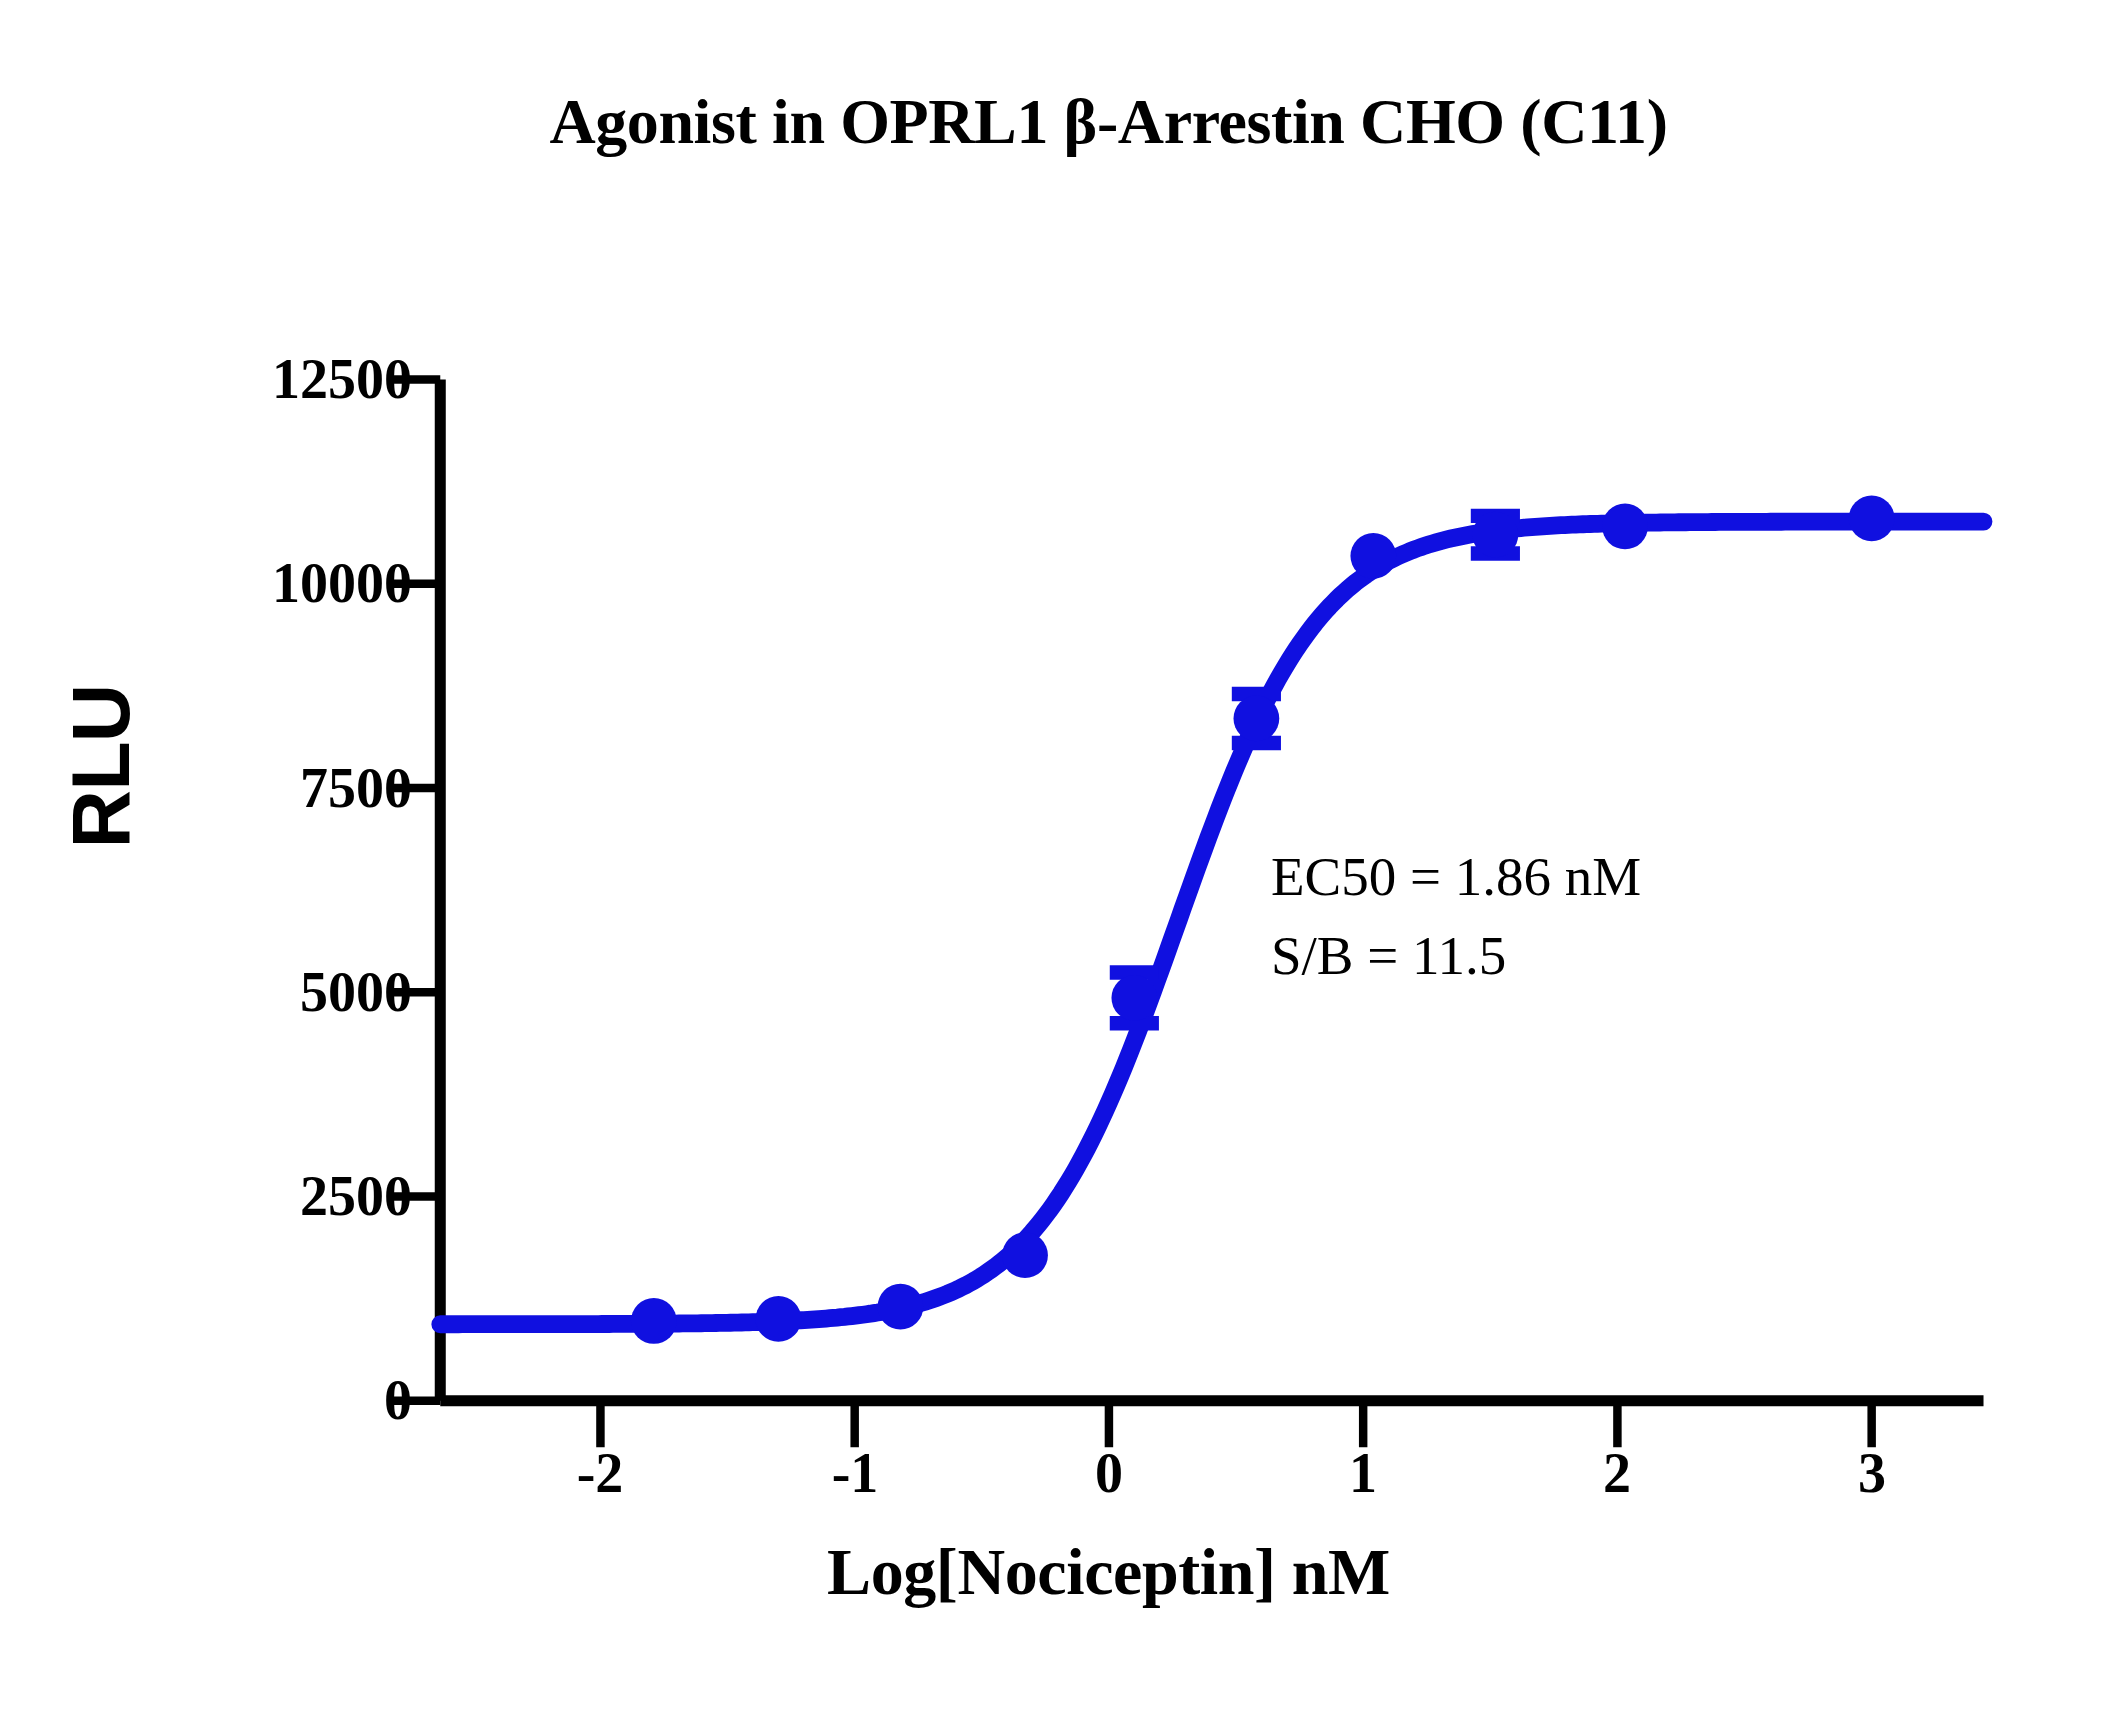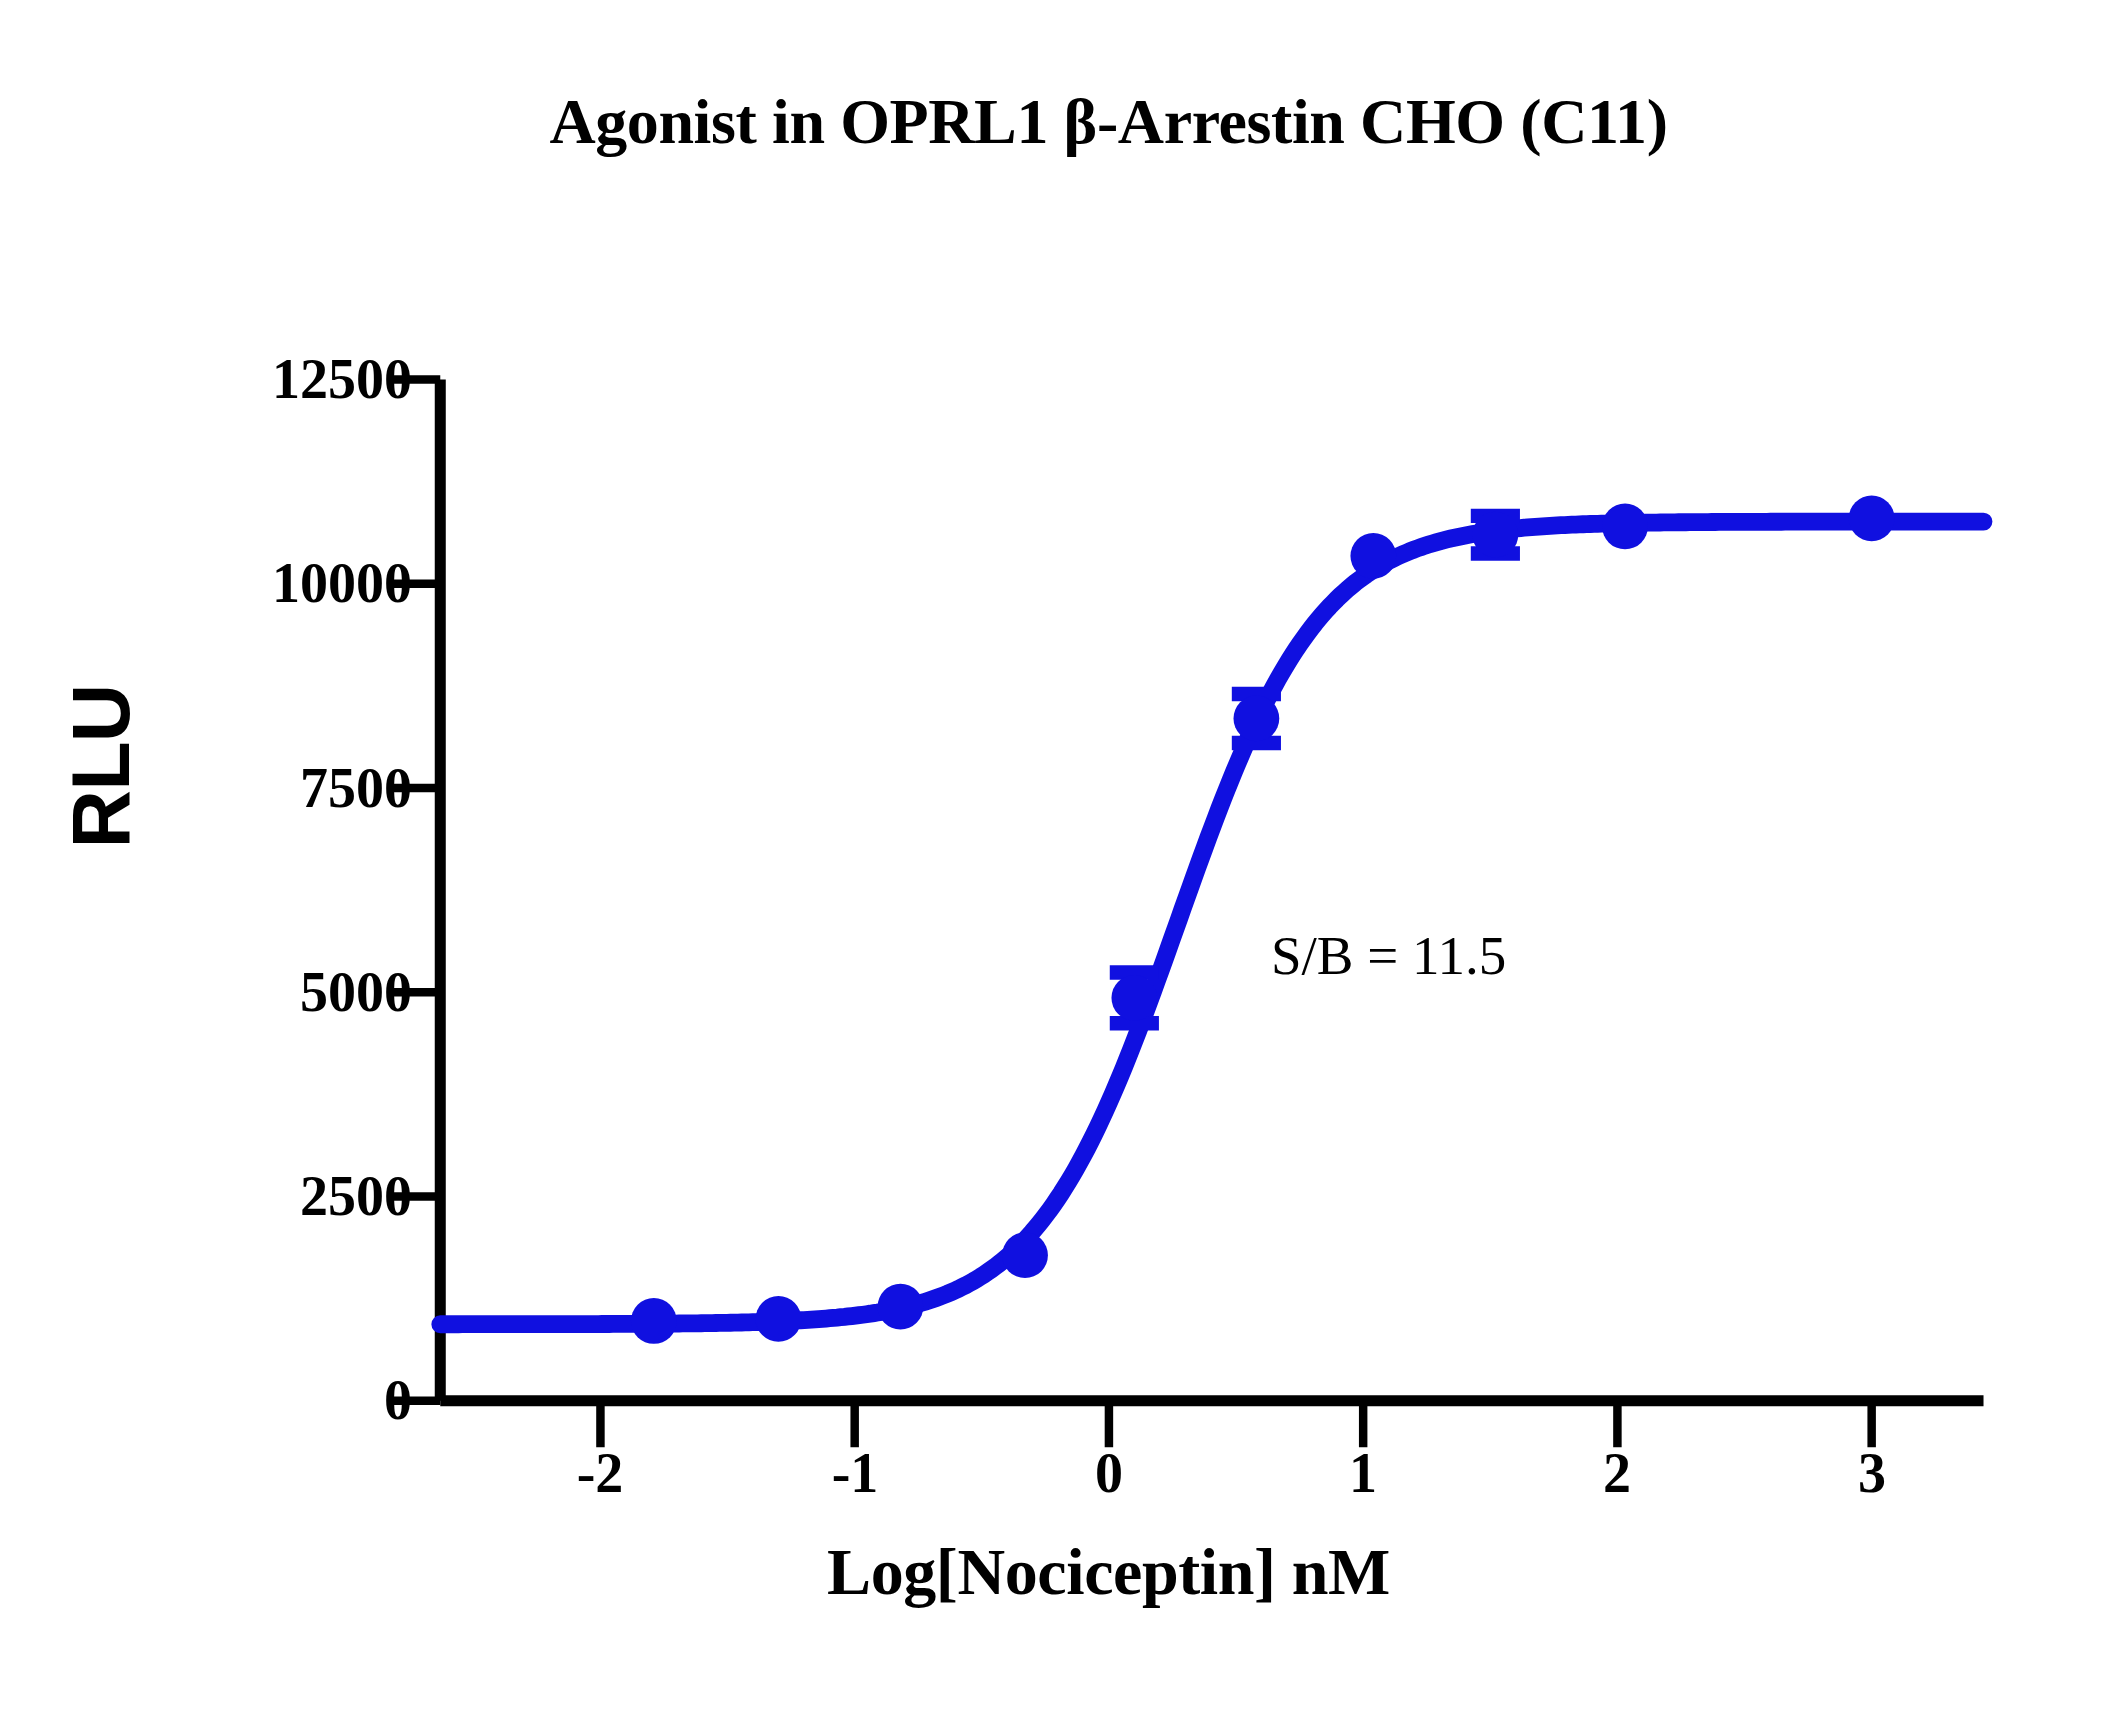--- a/index.html
+++ b/index.html
@@ -85,20 +85,21 @@
 
 <div id="fig">
 
   <div class="title">
     <span class="title-l2">Agonist in OPRL1 β-Arrestin CHO (C11)</span>
   </div>
 
   <div class="ylabel">RLU</div>
   <div class="xlabel">Log[Nociceptin] nM</div>
 
+  <div class="annot a1">EC50 = 1.86 nM</div>
   <div class="annot a2">S/B = 11.5</div>
 
   <div id="ytick-labels">
       <div class="ytick-label" style="top: 1400px;">0</div>
       <div class="ytick-label" style="top: 1196px;">2500</div>
       <div class="ytick-label" style="top: 992px;">5000</div>
       <div class="ytick-label" style="top: 788px;">7500</div>
       <div class="ytick-label" style="top: 583px;">10000</div>
       <div class="ytick-label" style="top: 379px;">12500</div>
     </div>

